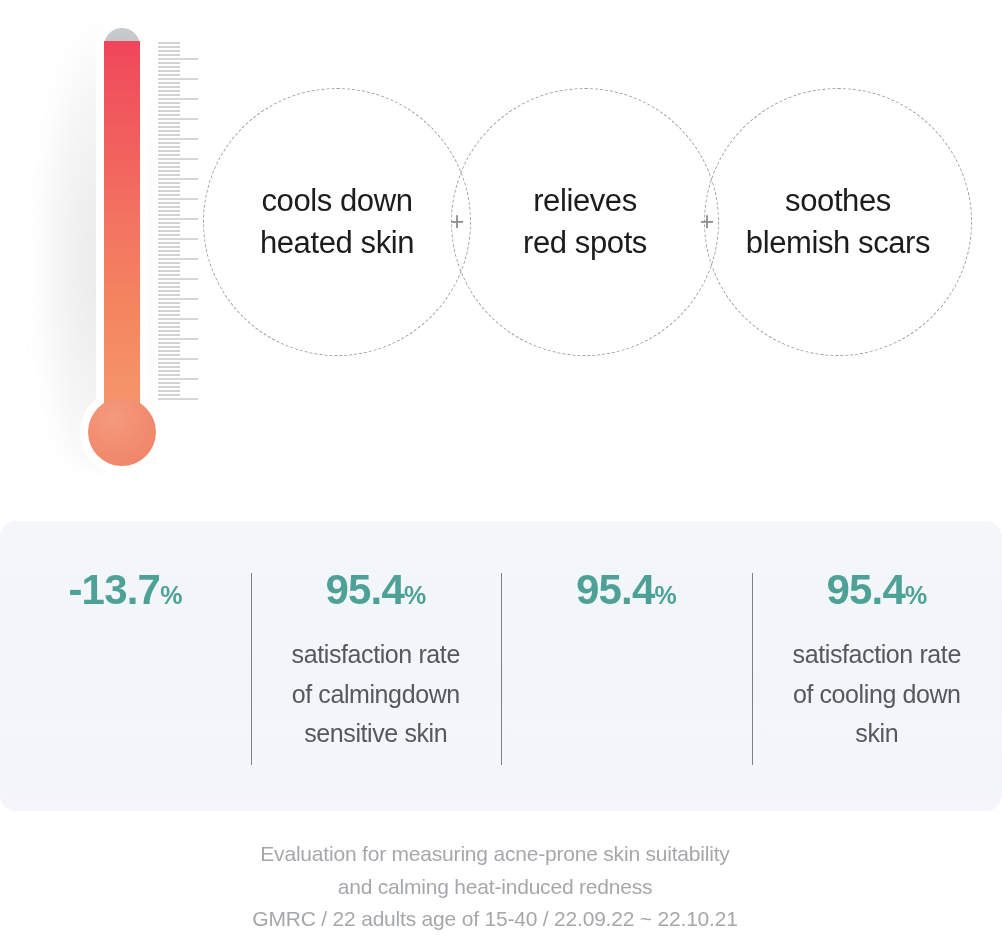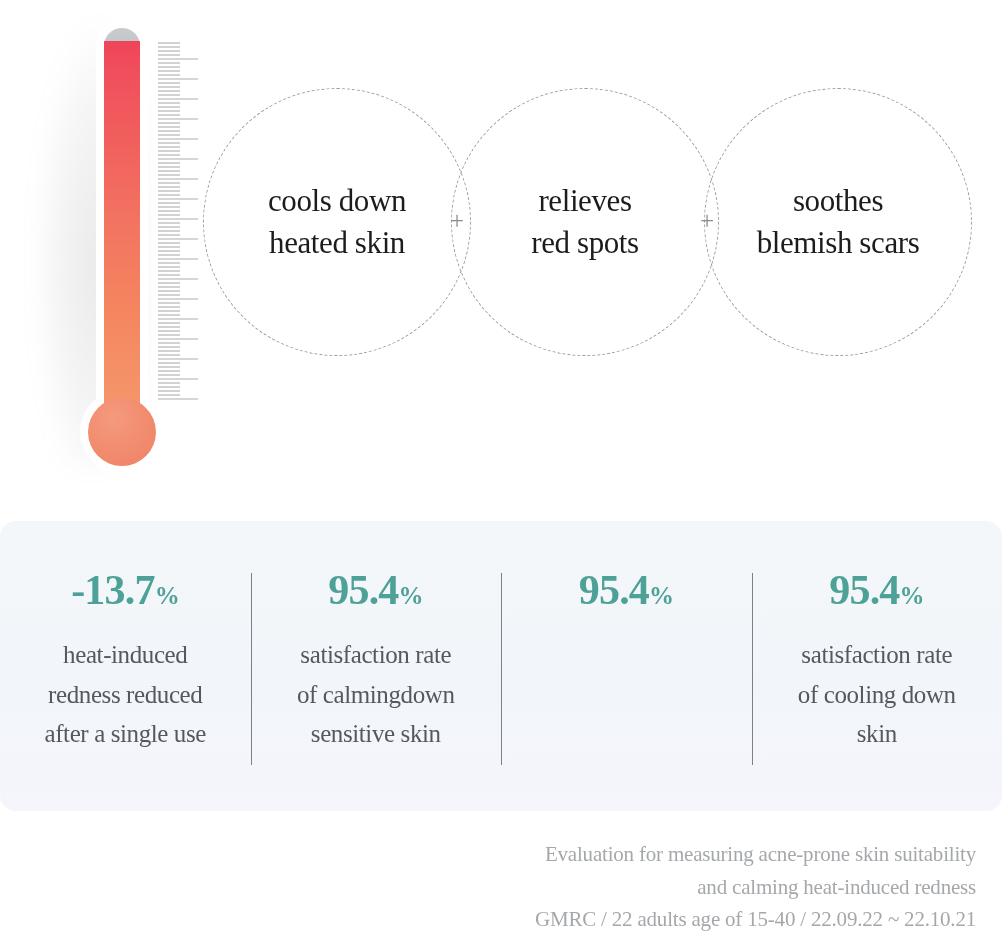--- a/index.html
+++ b/index.html
@@ -8,21 +8,20 @@
     height: 940px;
     background: #ffffff;
     font-family: "Liberation Sans", sans-serif;
     overflow: hidden;
   }
   .page {
     position: relative;
     width: 824px;
     height: 940px;
     background: #ffffff;
-    font-family: Liberation Serif, serif;
   }
 
   
   .thermo-wrap {
     position: absolute;
     left: 28px;
     top: 8px;
     width: 180px;
     height: 465px;
   }
@@ -204,22 +203,22 @@
     letter-spacing: -0.4px;
     white-space: pre-line;
   }
 
   
   .footer {
     position: absolute;
     left: 0;
     top: 838px;
     width: 1002px;
-    padding-right: 26px;
-    text-align: right;
+    padding-right: 12px;
+    text-align: center;
     color: #a5a8ab;
     font-size: 21px;
     line-height: 1.55;
     letter-spacing: -0.2px;
     white-space: pre-line;
   }
 </style>
 </head>
 <body>
 
@@ -348,23 +347,20 @@
     <div class="plus p2">+</div>
   </div>
 
   <div class="stats-panel">
     <div class="stats-row">
 
       <div class="stat">
         <div class="stat-value">
           <span>-13.7</span><span class="pct">%</span>
         </div>
-        <div class="stat-label">heat-induced
-redness reduced
-after a single use</div>
       </div>
 
       <div class="stat">
         <div class="stat-value">
           <span>95.4</span><span class="pct">%</span>
         </div>
         <div class="stat-label">satisfaction rate
 of calmingdown
 sensitive skin</div>
       </div>

